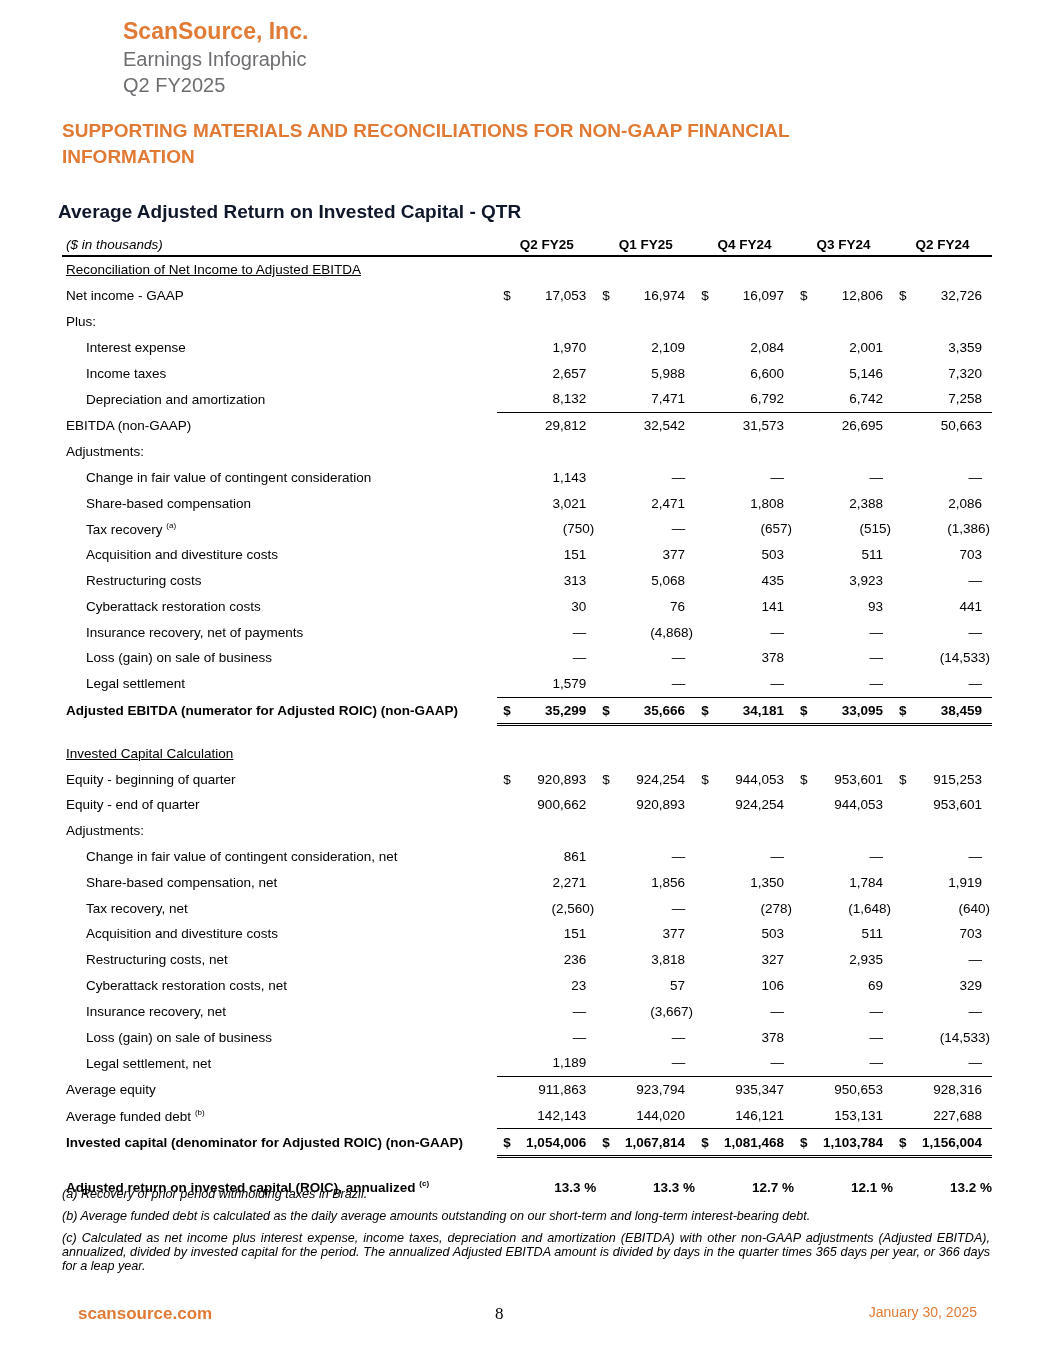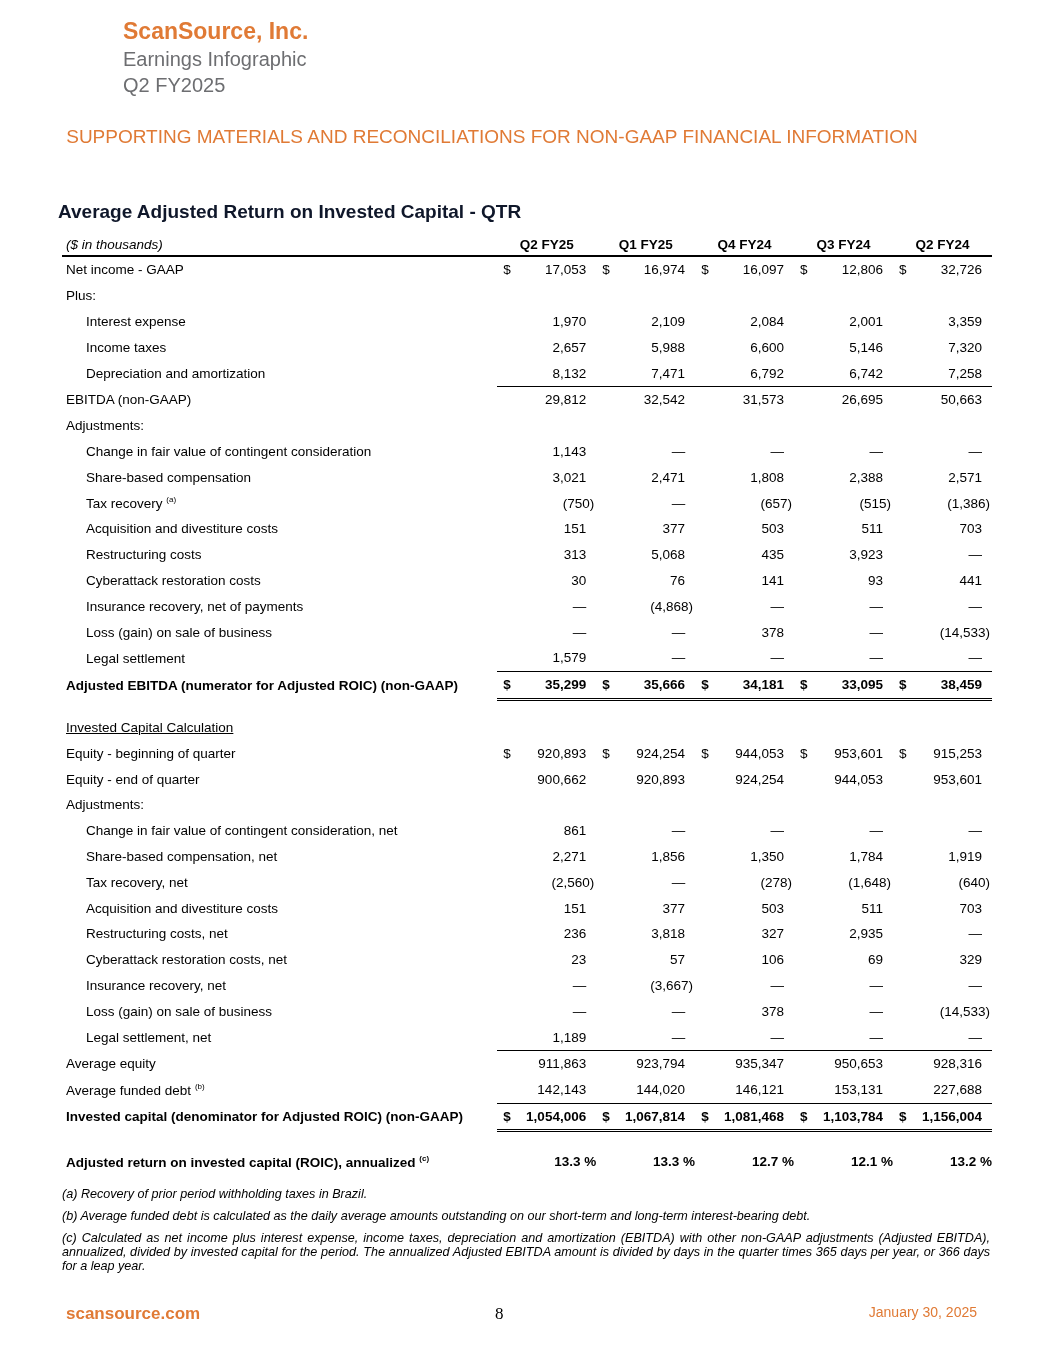--- a/index.html
+++ b/index.html
@@ -1,40 +1,40 @@
 <!DOCTYPE html>
 <html><head>
 <meta charset="utf-8">
 <style>
   html, body { margin:0; padding:0; background:#ffffff; }
   body { width:1055px; height:1365px; position:relative; font-family:"Liberation Sans", sans-serif; color:#000; overflow:hidden; }
   .hdr-company { position:absolute; left:123px; top:18px; font-size:23px; font-weight:bold; color:#e07a35; }
   .hdr-sub { position:absolute; left:123px; top:48px; font-size:20px; font-weight:normal; color:#6d6e71; }
   .hdr-period { position:absolute; left:123px; top:74px; font-size:20px; color:#6d6e71; }
-  .section-title { position:absolute; left:62px; top:124px; width:860px; font-size:19px; line-height:26px; font-weight:normal; color:#e07a35;text-align:center; }
+  .section-title { position:absolute; left:62px; top:118px; width:860px; font-size:19px; line-height:26px; font-weight:bold; color:#e07a35; }
   .table-title { position:absolute; left:58px; top:201px; font-size:19px; font-weight:bold; color:#0f172a; }
   table { position:absolute; left:62px; top:233px; width:930px; border-collapse:collapse; font-size:13.5px; }
   td { padding:0; height:25.8px; vertical-align:middle; white-space:nowrap; }
   td.lbl { width:418px; padding-left:4px;margin-top:22px; }
   td.cur { width:18px; text-align:left; padding-left:6px; }
   td.num { width:76px; text-align:right; padding-right:2px; }
   td.num .paren-pad { display:inline-block; width:8px; }
   tr.hdr td { font-weight:bold; text-align:center; height:22px; border-bottom:2px solid #000; }
   tr.hdr td.lbl { font-style:italic; font-weight:normal; text-align:left; }
   .indent { padding-left:24px !important; }
   .ul { text-decoration:underline; }
   tr.bold td { font-weight:bold; }
   tr.topline td.valcell { border-top:1.5px solid #000; }
   tr.dbl td.valcell { border-bottom:3px double #000; }
   tr.spacer td { height:14px; }
   tr.roic td { font-weight:bold; height:30px; }
   sup { font-size:8px; }
   .notes { position:absolute; left:62px; top:1187px; width:928px; font-size:12.6px; font-style:italic; line-height:14px; }
   .notes p { margin:0 0 8px 0; text-align:justify; }
-  .footer-site { position:absolute; left:66px; top:1304px; font-size:17px; font-weight:bold; color:#e07a35; }
+  .footer-site { position:absolute; left:78px; top:1304px; font-size:17px; font-weight:bold; color:#e07a35; }
   .footer-page { position:absolute; left:495px; top:1304px; font-size:17px; font-family:"Liberation Serif", serif; }
   .footer-date { position:absolute; right:78px; top:1304px; font-size:14px; color:#e07a35; }
 </style>
 </head>
 <body>
 
 <div class="hdr-company">ScanSource, Inc.</div>
 <div class="hdr-sub">Earnings Infographic</div>
 <div class="hdr-period">Q2 FY2025</div>
 <div class="section-title">SUPPORTING MATERIALS AND RECONCILIATIONS FOR NON-GAAP FINANCIAL INFORMATION</div>
@@ -43,20 +43,33 @@
 <table>
   <tbody id="tbody">
     <tr class="hdr">
       <td class="lbl">($ in thousands)</td>
       <td colspan="2">Q2 FY25</td>
       <td colspan="2">Q1 FY25</td>
       <td colspan="2">Q4 FY24</td>
       <td colspan="2">Q3 FY24</td>
       <td colspan="2">Q2 FY24</td>
     </tr>
+  <tr class="">
+        <td class="lbl"><span class="ul">Reconciliation of Net Income to Adjusted EBITDA</span></td>
+        <td class="cur valcell"></td>
+        <td class="num valcell"></td>
+        <td class="cur valcell"></td>
+        <td class="num valcell"></td>
+        <td class="cur valcell"></td>
+        <td class="num valcell"></td>
+        <td class="cur valcell"></td>
+        <td class="num valcell"></td>
+        <td class="cur valcell"></td>
+        <td class="num valcell"></td>
+      </tr>
       <tr class="">
         <td class="lbl"><span>Net income - GAAP</span></td>
         <td class="cur valcell">$</td>
         <td class="num valcell"><span>17,053</span><span class="paren-pad"></span></td>
         <td class="cur valcell">$</td>
         <td class="num valcell"><span>16,974</span><span class="paren-pad"></span></td>
         <td class="cur valcell">$</td>
         <td class="num valcell"><span>16,097</span><span class="paren-pad"></span></td>
         <td class="cur valcell">$</td>
         <td class="num valcell"><span>12,806</span><span class="paren-pad"></span></td>
@@ -158,21 +171,21 @@
         <td class="lbl indent"><span>Share-based compensation</span></td>
         <td class="cur valcell"></td>
         <td class="num valcell"><span>3,021</span><span class="paren-pad"></span></td>
         <td class="cur valcell"></td>
         <td class="num valcell"><span>2,471</span><span class="paren-pad"></span></td>
         <td class="cur valcell"></td>
         <td class="num valcell"><span>1,808</span><span class="paren-pad"></span></td>
         <td class="cur valcell"></td>
         <td class="num valcell"><span>2,388</span><span class="paren-pad"></span></td>
         <td class="cur valcell"></td>
-        <td class="num valcell"><span>2,571</span><span class="paren-pad"></span></td>
+        <td class="num valcell"><span>2,086</span><span class="paren-pad"></span></td>
       </tr>
       <tr class="">
         <td class="lbl indent"><span>Tax recovery</span> <sup>(a)</sup></td>
         <td class="cur valcell"></td>
         <td class="num valcell"><span>(750)</span></td>
         <td class="cur valcell"></td>
         <td class="num valcell"><span>—</span><span class="paren-pad"></span></td>
         <td class="cur valcell"></td>
         <td class="num valcell"><span>(657)</span></td>
         <td class="cur valcell"></td>

